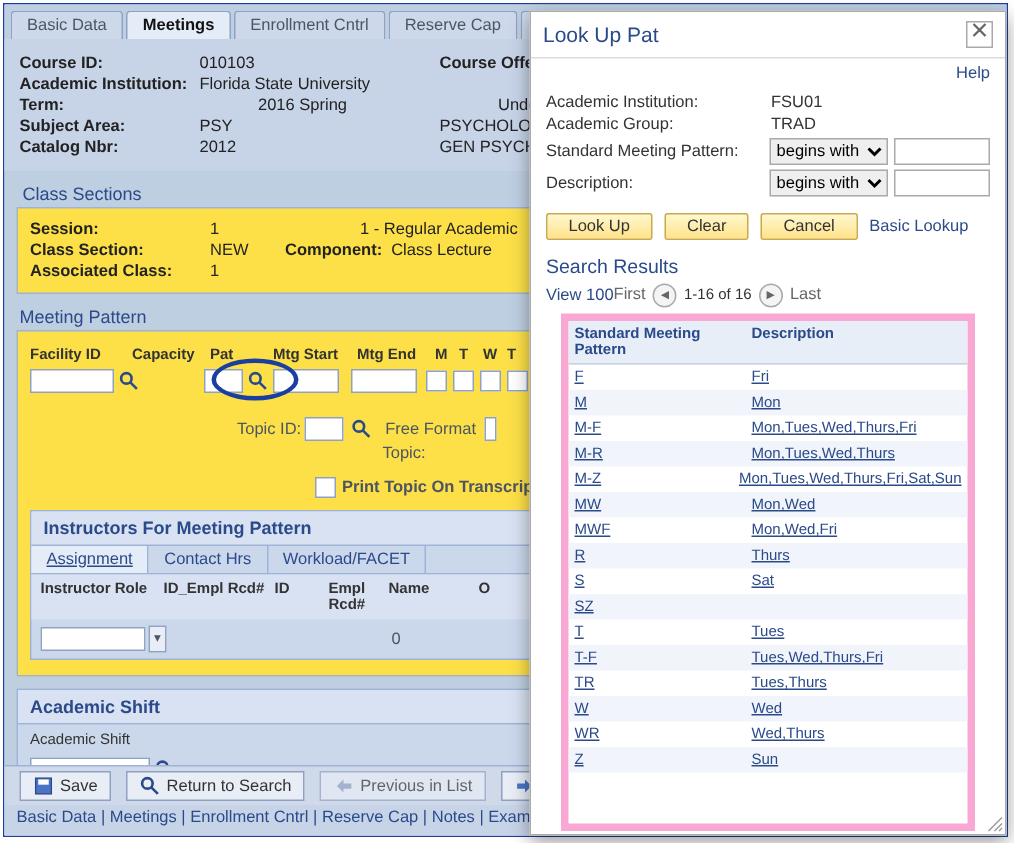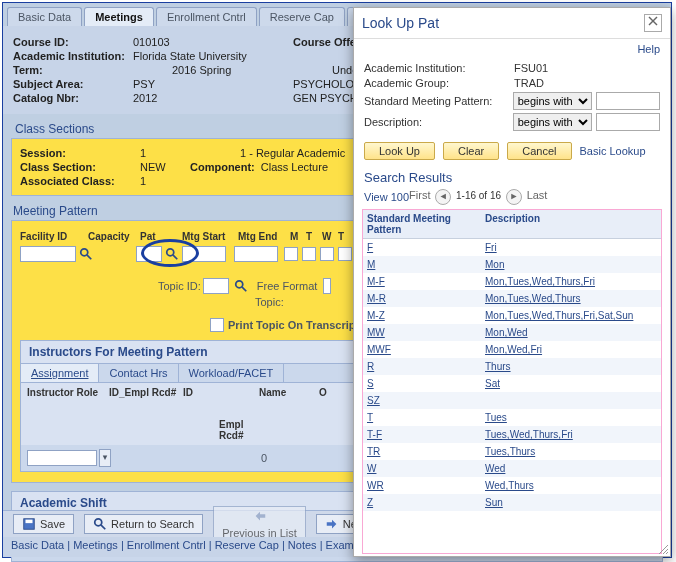--- a/index.html
+++ b/index.html
@@ -165,21 +165,21 @@
   .sr-bar {
     display:flex; align-items:center; justify-content:flex-start;
     padding:2px 10px; font-size:10px; color:#333;
   }
   .arrow-btn {
     display:inline-block; width:14px; height:14px; border:1px solid #aaa;
     border-radius:50%; background:#f4f4f4; text-align:center; line-height:12px;
     font-size:9px; color:#666; cursor:pointer; margin:0 2px;
   }
   .sr-table {
-    margin:2px 8px; border:1px solid #f9a8d4; flex:1 1 auto; overflow:hidden;
+    margin:2px 20px; border:5px solid #f9a8d4; flex:1 1 auto; overflow:hidden;
   }
   .sr-head {
     display:flex; background:#e8eef8; border-bottom:1px solid #c7d0de;
     font-size:10px; color:#2a4a8a; font-weight:bold;
   }
   .sr-head div { padding:3px 4px; }
   .sr-body { }
   .sr-row { display:flex; font-size:10px; }
   .sr-row:nth-child(even) { background:#f1f5fb; }
   .sr-row div { padding:3px 4px; }
@@ -321,21 +321,21 @@
       <div class="instr-head">Instructors For Meeting Pattern</div>
       <div class="instr-tabs">
         <div class="instr-tab active">Assignment</div>
         <div class="instr-tab">Contact Hrs</div>
         <div class="instr-tab">Workload/FACET</div>
       </div>
       <div class="col-head-row" style="padding:4px 6px; background:#d9e2f2;">
         <span style="width:82px;">Instructor Role</span>
         <span style="width:74px;">ID_Empl Rcd#</span>
         <span style="width:36px;">ID</span>
-        <span style="width:40px;margin-top:32px;">Empl Rcd#</span>
+        <span style="width:40px;">Empl Rcd#</span>
         <span style="width:60px;">Name</span>
         <span style="width:12px;">O</span>
       </div>
       <div style="display:flex; align-items:center; padding:4px 6px;">
         <span class="input" style="width:70px;"></span>
         <span style="width:2px;"></span>
         <span style="display:inline-block;width:10px;height:16px;background:#e8edf6;border:1px solid #8fa2c4;text-align:center;font-size:9px;line-height:14px;">▾</span>
         <span style="width:150px;"></span>
         <span>0</span>
       </div>
@@ -369,21 +369,21 @@
           </svg>
       <span>Save</span>
     </div>
     <div class="btn-bottom">
       <svg class="ico" viewBox="0 0 16 16">
             <circle cx="6" cy="6" r="4" fill="none" stroke="#2a4a8a" stroke-width="2"></circle>
             <line x1="9" y1="9" x2="14" y2="14" stroke="#2a4a8a" stroke-width="2"></line>
           </svg>
       <span>Return to Search</span>
     </div>
-    <div class="btn-bottom" style="opacity:0.7;flex-direction:column;">
+    <div class="btn-bottom" style="opacity:0.7;">
       <svg class="ico" viewBox="0 0 16 16">
             <path d="M3 8 L8 3 L8 6 L14 6 L14 10 L8 10 L8 13 Z" fill="#8fa2c4"></path>
           </svg>
       <span>Previous in List</span>
     </div>
     <div class="btn-bottom">
       <svg class="ico" viewBox="0 0 16 16">
             <path d="M13 8 L8 3 L8 6 L2 6 L2 10 L8 10 L8 13 Z" fill="#4a74c4"></path>
           </svg>
       <span>Next in List</span>

